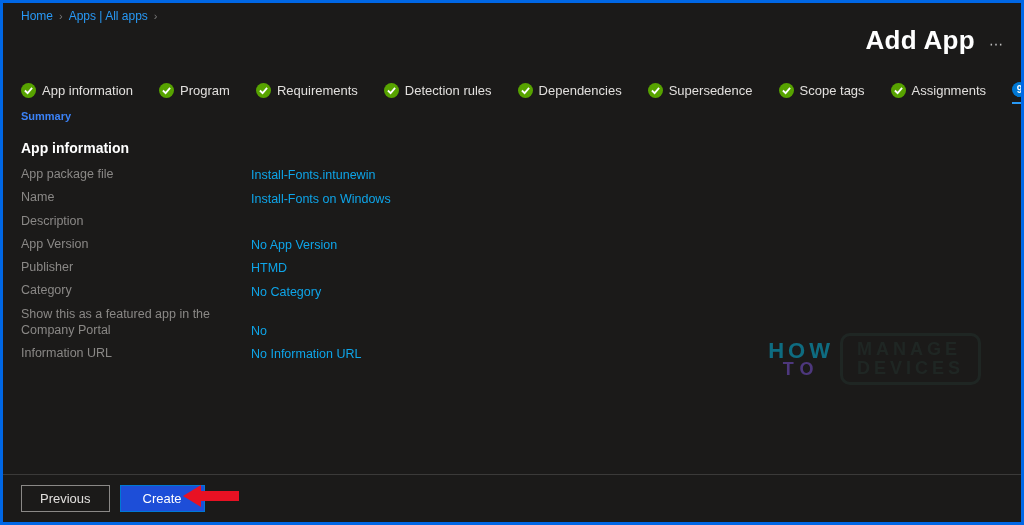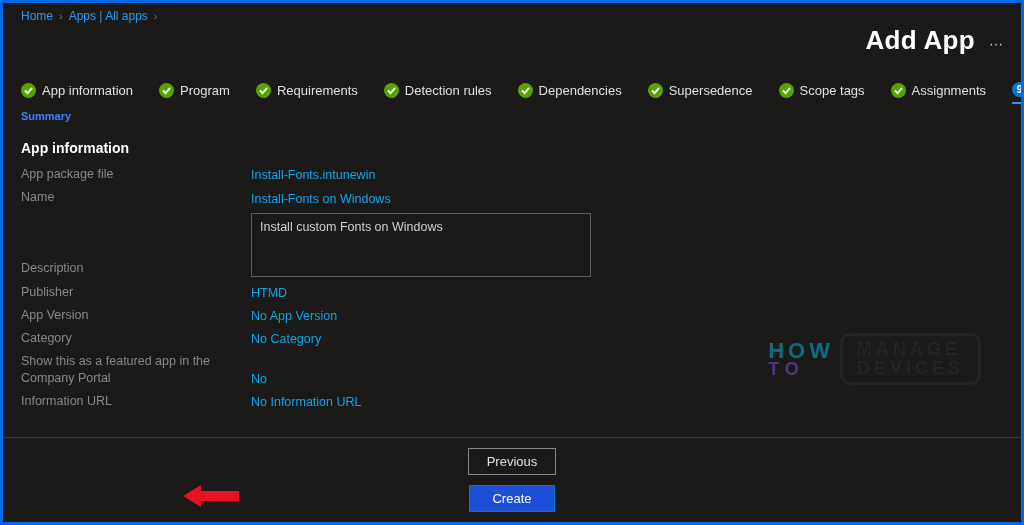--- a/index.html
+++ b/index.html
@@ -50,40 +50,40 @@
   .desc-box {
     border: 1px solid #605e5c; width: 340px; height: 64px; padding: 6px 8px;
     font-size: 12.5px; color: #d2d0ce;
   }
 
   
   .footer {
     position: absolute; left: 0; right: 0; bottom: 0;
     border-top: 1px solid #3b3a39;
     padding: 10px 18px;
-    display: flex; gap: 10px; align-items: center; flex-direction: column;
+    display: flex; gap: 10px; align-items: center;
   }
   .btn {
     font-size: 13px; padding: 5px 18px; border: 1px solid #8a8886;
     background: transparent; color: #e1dfdd; cursor: pointer;
   }
   .btn.primary { background: #1d4ed8; border-color: #0078d4; color: #ffffff; padding: 5px 22px; }
 
   
   .arrow {
     position: absolute; left: 180px; bottom: 12px; pointer-events: none;
   }
 
   
   .watermark {
     position: absolute; right: 40px; top: 330px; opacity: 0.45;
     font-weight: 800; letter-spacing: 4px; display: flex; align-items: center; gap: 6px;
     pointer-events: none;
   }
-  .watermark .how { color: #00d1ff; font-size: 22px; line-height: 0.9; text-align: left; }
+  .watermark .how { color: #00d1ff; font-size: 22px; line-height: 0.9; text-align: center; }
   .watermark .how .to { display:block; color:#8b5cf6; font-size:18px; letter-spacing:6px; }
   .watermark .box {
     border: 3px solid #243531; border-radius: 10px; padding: 4px 14px;
     color: #243531; font-size: 18px; line-height: 1.05; text-align: left;
   }
 </style>
 </head>
 <body>
 
 <div class="page">
@@ -176,29 +176,28 @@
   <div class="kv">
       <div class="k">App package file</div>
       <div class="v">Install-Fonts.intunewin</div>
     </div>
   <div class="kv">
       <div class="k">Name</div>
       <div class="v">Install-Fonts on Windows</div>
     </div>
   <div class="kv">
       <div class="k">Description</div>
-    <div class="desc-box">Install custom Fonts on Windows</div>
-  </div>
+  </div>
+  <div class="kv">
+      <div class="k">App Version</div>
+      <div class="v">No App Version</div>
+    </div>
   <div class="kv">
       <div class="k">Publisher</div>
       <div class="v">HTMD</div>
-    </div>
-  <div class="kv">
-      <div class="k">App Version</div>
-      <div class="v">No App Version</div>
     </div>
   <div class="kv">
       <div class="k">Category</div>
       <div class="v">No Category</div>
     </div>
   <div class="kv">
       <div class="k">Show this as a featured app in the Company Portal</div>
       <div class="v">No</div>
     </div>
   <div class="kv">

